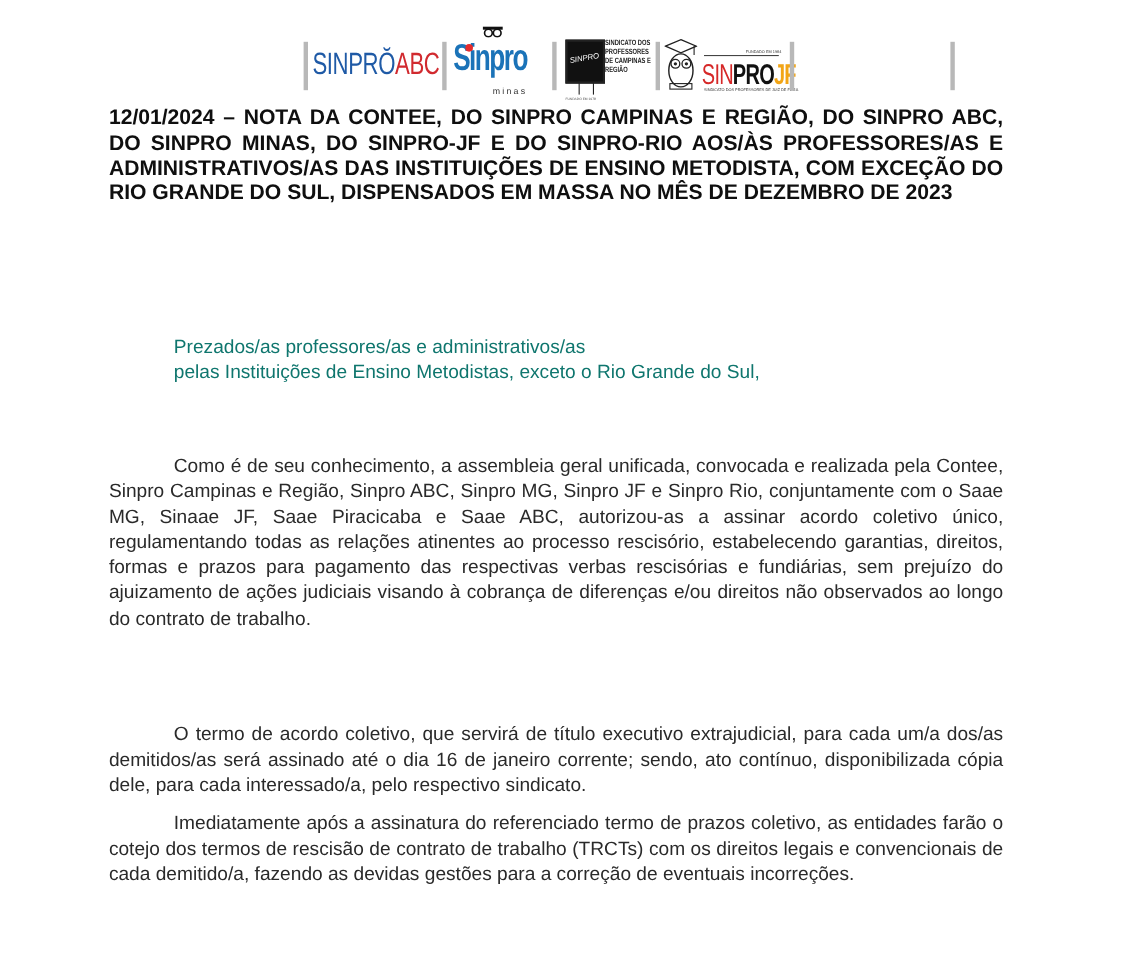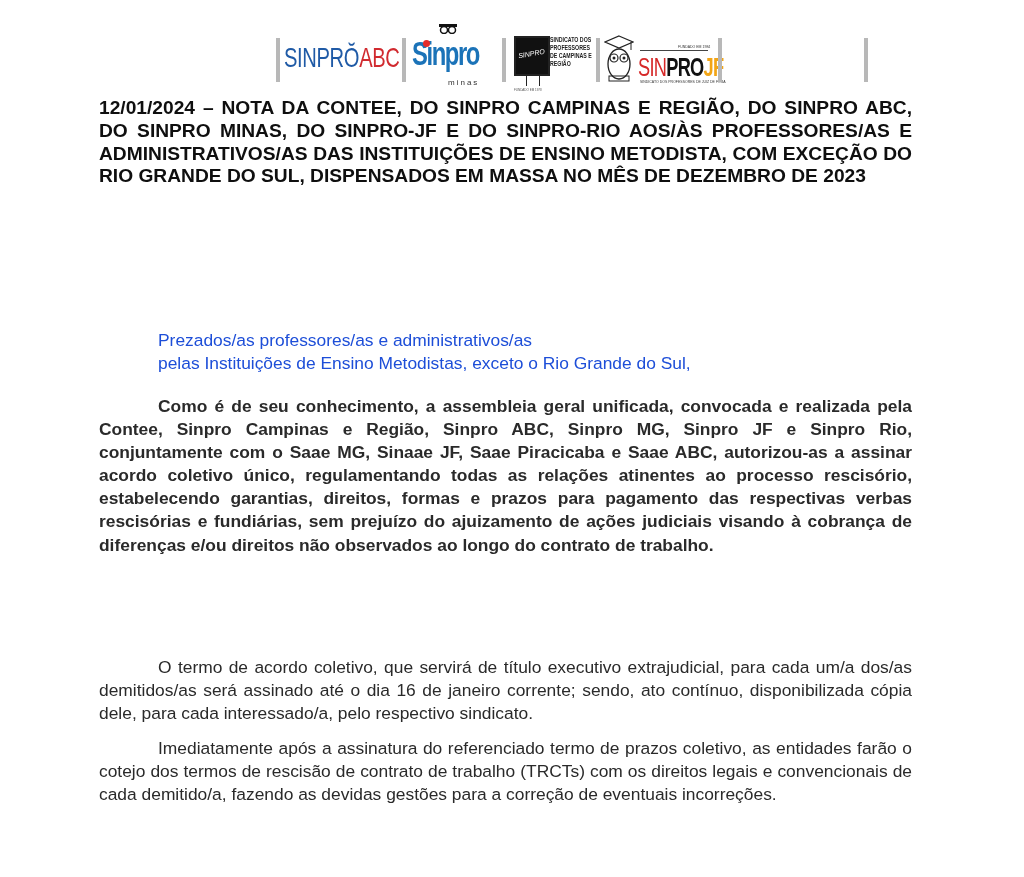--- a/index.html
+++ b/index.html
@@ -51,25 +51,25 @@
     .logo-rio { left: 570px; width: 132px; }
     .rio-circle { position: absolute; left: 2px; top: 6px; width: 34px; height: 40px; }
     .rio-word { position: absolute; left: 42px; top: 12px; font-size: 22px; font-weight: bold; transform: scaleX(0.75); transform-origin: left; white-space: nowrap; letter-spacing: -1px; font-style: italic; }
     .rio-sin { color: #3a5fa0; }
     .rio-pro { color: #d22d2d; }
     .rio-rio { color: #3a5fa0; }
     .rio-sub { position: absolute; left: 44px; top: 40px; width: 80px; font-size: 4px; line-height: 6px; color: #555; text-align: center; font-style: italic; }
 
     .title { position: absolute; left: 99px; top: 97px; width: 813px; font-weight: bold; font-size: 19.2px; line-height: 22.8px; text-align: justify; text-align-last: left; color: #0f0f0f; letter-spacing: 0px; }
 
-    .greeting { position: absolute; left: 158px; top: 329px; font-size: 17.4px; line-height: 22.5px; color: #1d4ed8; }
+    .greeting { position: absolute; left: 158px; top: 304px; font-size: 17.4px; line-height: 22.5px; color: #0f766e; }
     .greeting div { white-space: nowrap; }
 
     .para { position: absolute; left: 99px; width: 813px; font-size: 17.4px; line-height: 23.1px; text-align: justify; color: #2a2a2a; text-indent: 59px; }
-    .p1 { top: 395px; font-weight: bold; }
+    .p1 { top: 412px; }
     .p2 { top: 656px; }
     .p3 { top: 737px; }
   </style>
 </head>
 <body>
 
 <div class="logos">
 
   <div class="sep" style="left:116px"></div>
 

